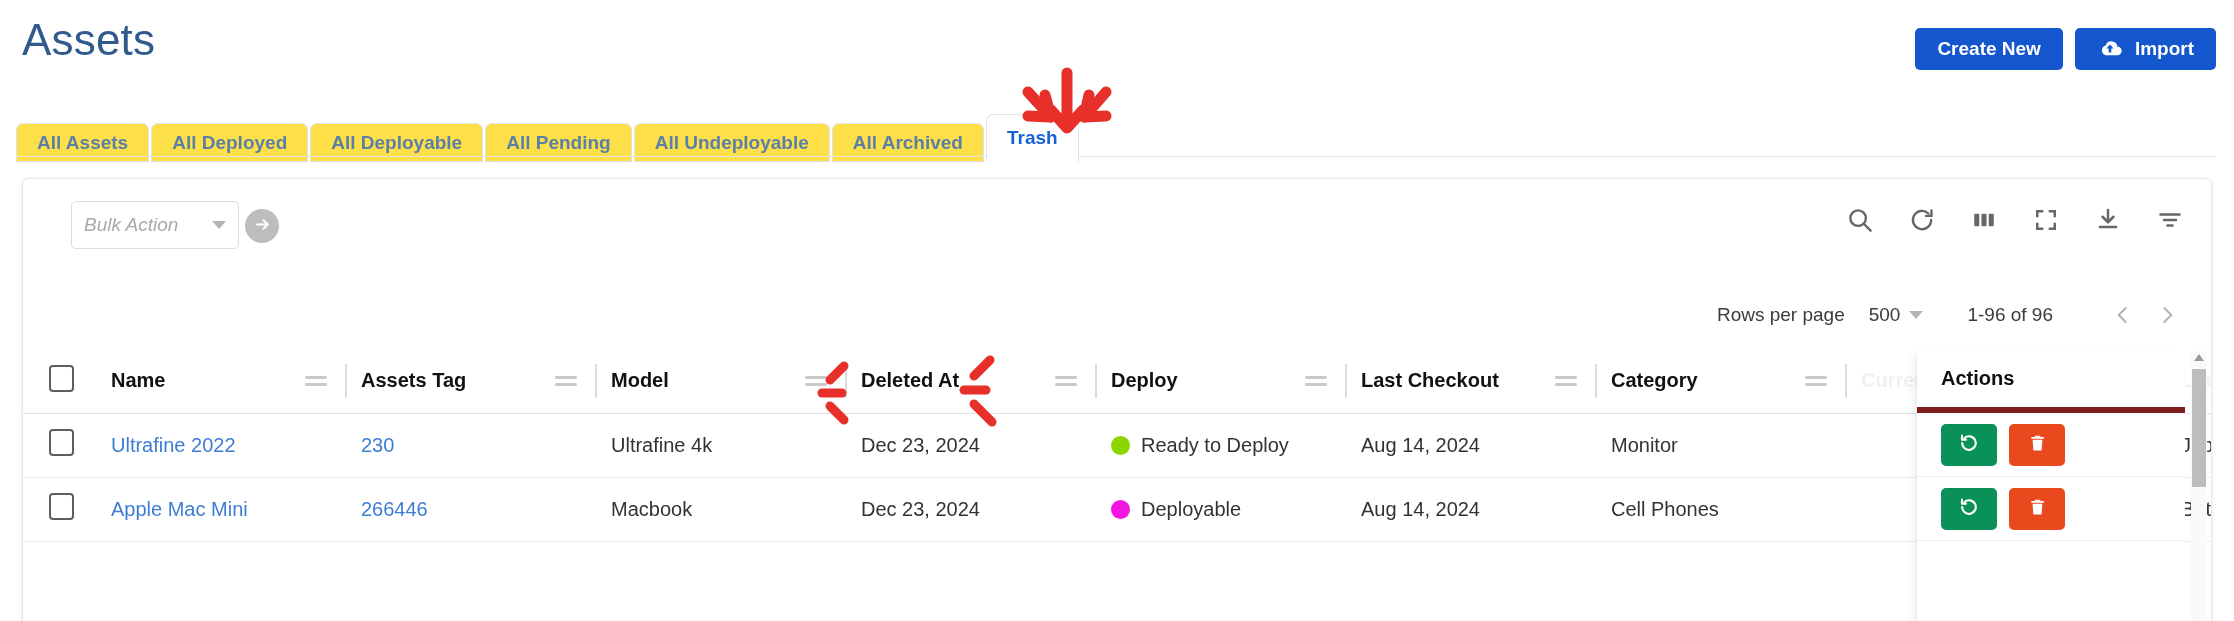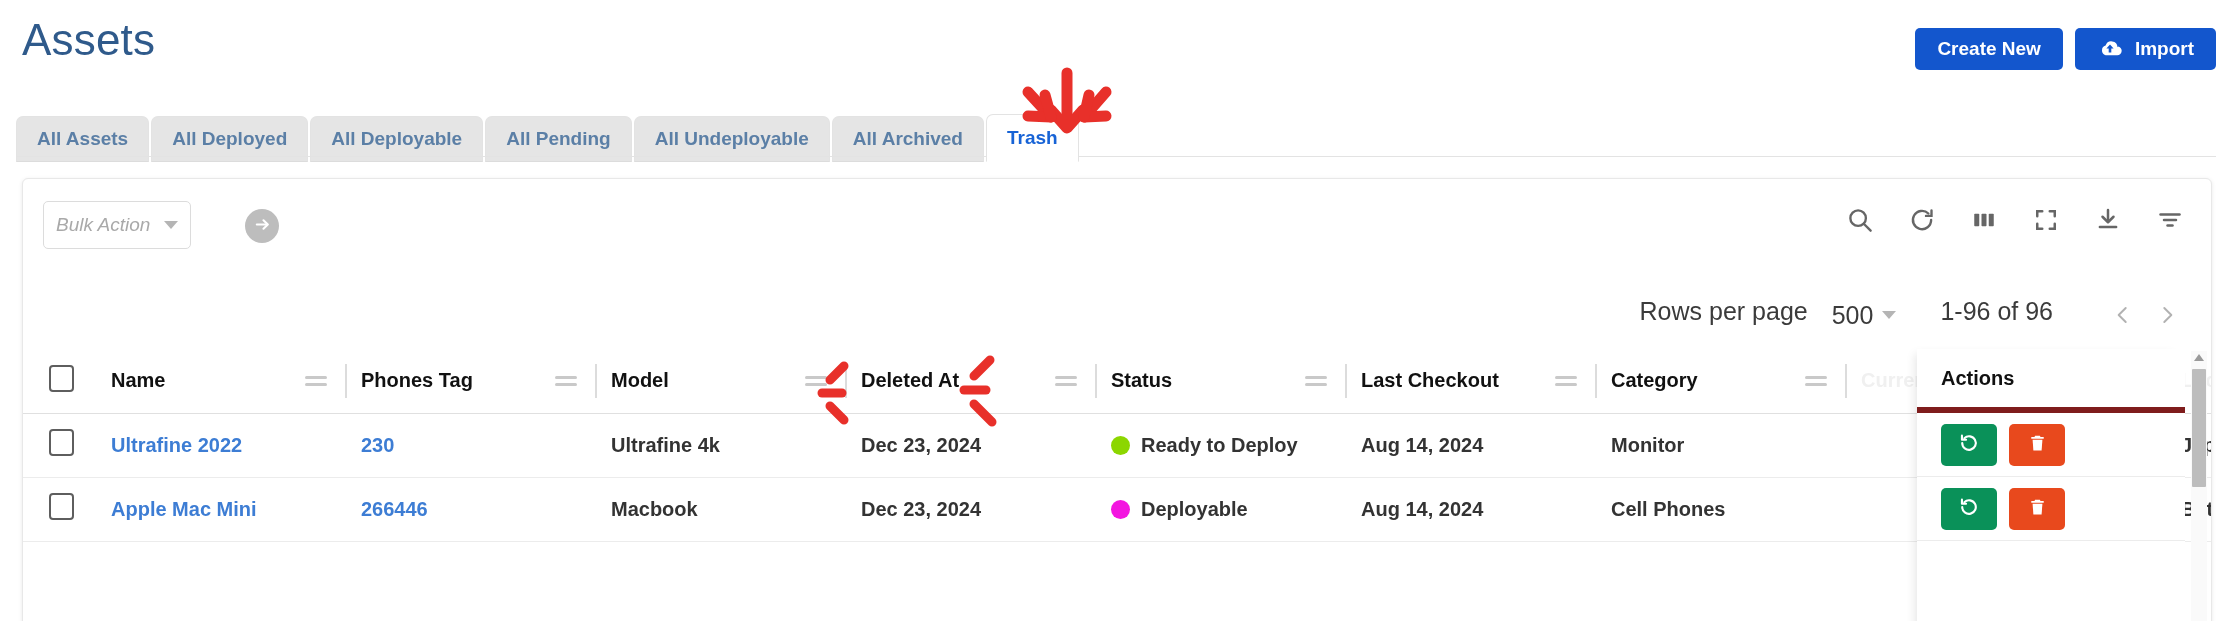--- a/index.html
+++ b/index.html
@@ -32,27 +32,27 @@
   }
   .cloud-icon { display:inline-flex; width: 26px; height: 20px; }
 
   
   .tabs {
     position: absolute; left: 16px; top: 110px;
     display: flex; align-items: flex-end;
     height: 52px;
   }
   .tab {
-    background: #e5e5e5;
+    background: #fde047;
     border: 1px solid #e3e3e3;
     border-bottom: 1px solid #dcdcdc;
     border-radius: 7px 7px 0 0;
     color: #5b7fa6;
     font-size: 19px; font-weight: bold;
-    padding: 0 20px; height: 46px;
+    padding: 0 20px; height: 39px;
     display: flex; align-items: center;
     margin-right: 2px; cursor: pointer;
     white-space: nowrap;
   }
   .tab.active {
     background: #ffffff;
     color: #1763d6;
     border: 1px solid #e3e3e3;
     border-bottom: 1px solid #ffffff;
     height: 48px;
@@ -73,22 +73,22 @@
     box-shadow: 0 1px 4px rgba(0,0,0,.09);
     overflow: hidden;
   }
 
   
   .toolbar {
     position: absolute; left: 0; top: 0;
     width: 100%; height: 92px;
   }
   .bulk-select {
-    position: absolute; left: 20px; top: 22px;
-    width: 148px; height: 48px;
+    position: absolute; left: 48px; top: 22px;
+    width: 168px; height: 48px;
     border: 1px solid #dcdcdc; border-radius: 5px;
     background: #fff;
     display: flex; align-items: center;
     padding: 0 12px; cursor: pointer; justify-content: space-between;
   }
   .bulk-select .ph {
     flex: 1; font-size: 19px; font-style: italic;
     color: #a9a9a9;
   }
   .caret-down {
@@ -106,22 +106,22 @@
   }
   .tool-icons {
     position: absolute; right: 26px; top: 26px;
     display: flex; align-items: center; gap: 32px;
   }
   .tool-icons > span { cursor: pointer; display: inline-flex; }
 
   
   .pagination {
     position: absolute; right: 26px; top: 118px;
-    display: flex; gap: 8px;
-    font-size: 25px; color: #3b3b3b;
+    display: flex; align-items: center; gap: 8px;
+    font-size: 19px; color: #3b3b3b;
   }
   .pagination .lbl { margin-right: 16px; }
   .rpp {
     display: flex; align-items: center; gap: 9px;
     cursor: pointer; margin-right: 36px;
   }
   .range { margin-right: 44px; white-space: nowrap; }
   .pg-arrow {
     width: 36px; height: 36px; cursor: pointer;
     display: flex; align-items: center; justify-content: center;
@@ -144,21 +144,21 @@
     height: 64px; vertical-align: middle;
     font-size: 20px;
     border-bottom: 1px solid #ececec;
     overflow: hidden; white-space: nowrap;
   }
   table.grid th {
     color: #111; font-weight: bold;
     border-bottom: 1px solid #e0e0e0;
     position: relative;
   }
-  table.grid td { color: #333; font-weight: bold; }
+  table.grid td { color: #333; font-weight: normal; }
   .col-chk { width: 74px; padding-left: 26px !important; }
   .chkbox {
     width: 25px; height: 27px;
     border: 2.5px solid #5e5e5e; border-radius: 4px;
     background: #fff; display: inline-block; cursor: pointer;
   }
   .th-inner { display: flex; align-items: center; height: 100%; }
   .th-inner .txt { flex: 1; }
   .grip {
     display: inline-flex; flex-direction: column; gap: 4px;
@@ -355,21 +355,21 @@
               <span class="txt">Name</span>
               <span class="grip">
                     <i></i>
                     <i></i>
                   </span>
                   <span class="divider"></span>
                 </div>
               </th>
             <th>
                 <div class="th-inner">
-              <span class="txt">Phones Tag</span>
+              <span class="txt">Assets Tag</span>
               <span class="grip">
                     <i></i>
                     <i></i>
                   </span>
                   <span class="divider"></span>
                 </div>
               </th>
             <th>
                 <div class="th-inner">
               <span class="txt">Model</span>
@@ -385,21 +385,21 @@
               <span class="txt">Deleted At</span>
               <span class="grip">
                     <i></i>
                     <i></i>
                   </span>
                   <span class="divider"></span>
                 </div>
               </th>
             <th>
                 <div class="th-inner">
-              <span class="txt">Status</span>
+              <span class="txt">Deploy</span>
               <span class="grip">
                     <i></i>
                     <i></i>
                   </span>
                   <span class="divider"></span>
                 </div>
               </th>
             <th>
                 <div class="th-inner">
               <span class="txt">Last Checkout</span>

